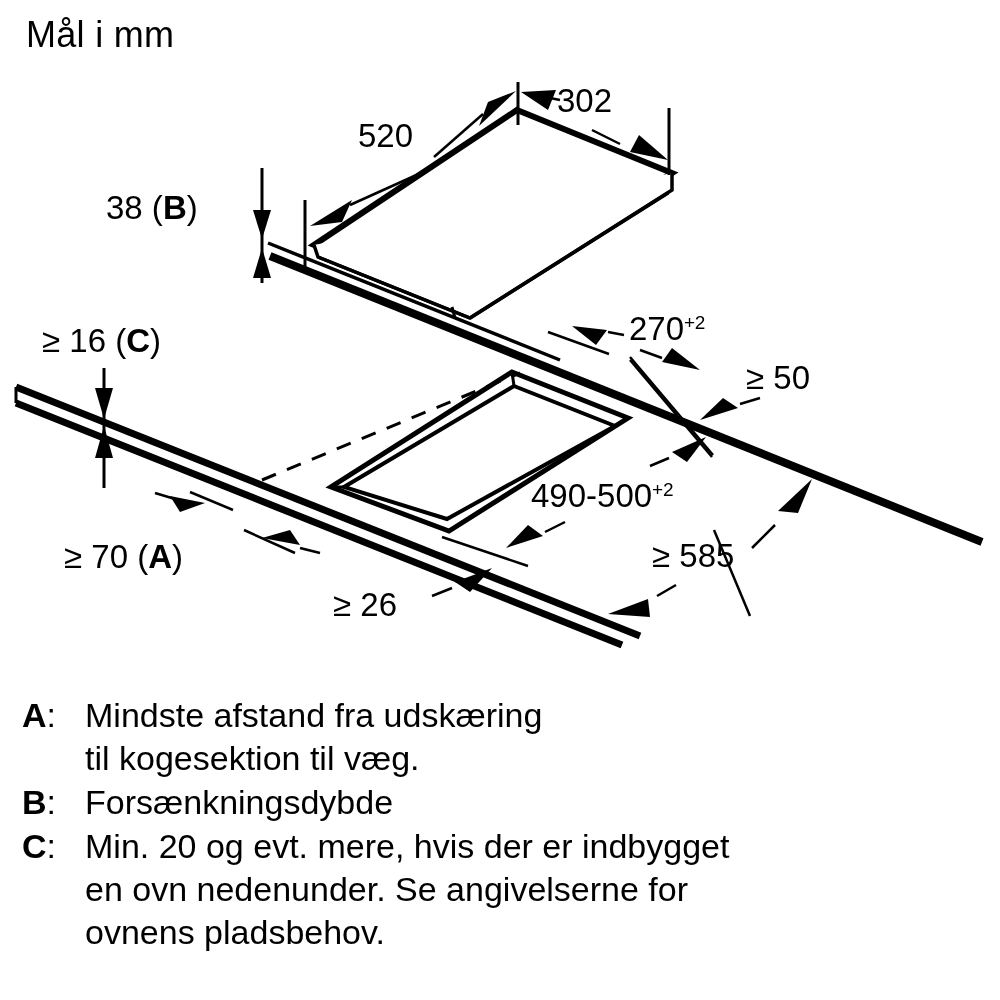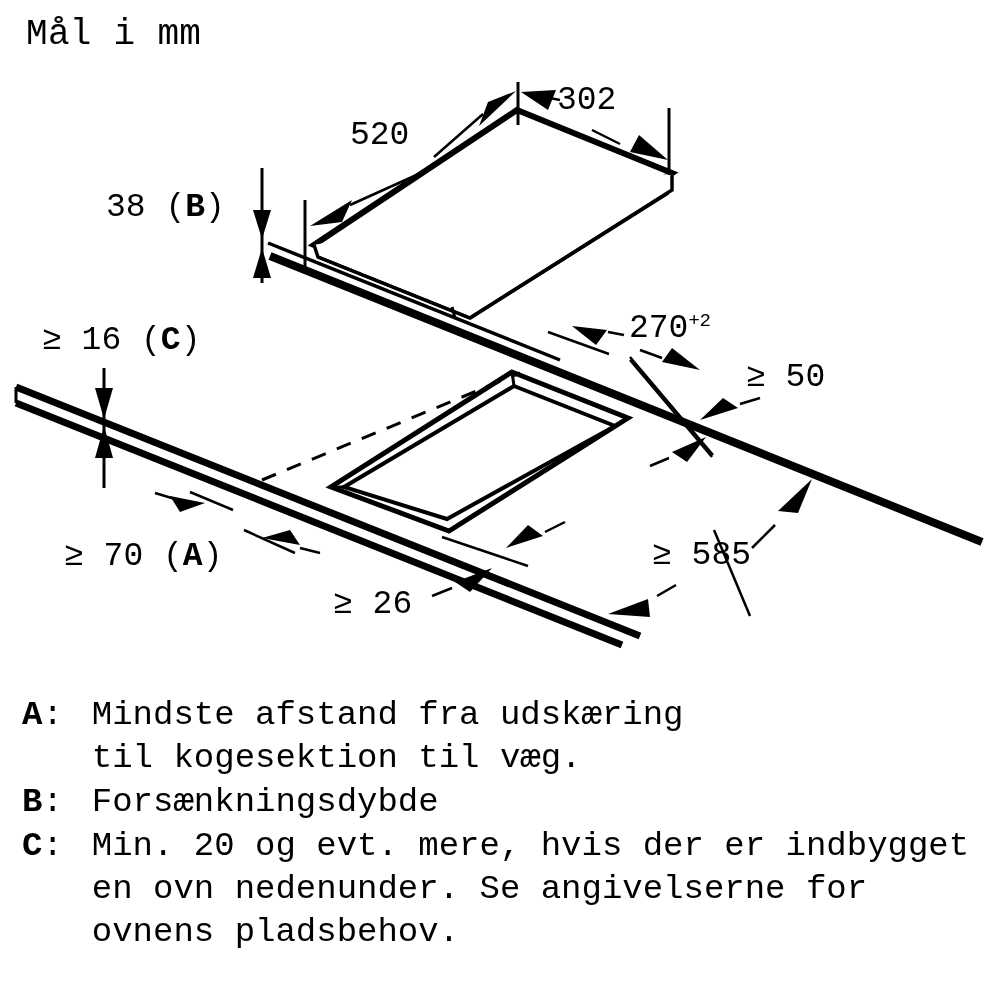--- a/index.html
+++ b/index.html
@@ -13,21 +13,20 @@
     font-family: "Liberation Sans", sans-serif;
     color: #000000;
     overflow: hidden;
     position: relative;
   }
   #page {
     position: relative;
     width: 1000px;
     height: 752px;
     background: #ffffff;
-    font-family: Liberation Mono, monospace;
   }
   .title {
     position: absolute;
     left: 26px;
     top: 14px;
     font-size: 36px;
     line-height: 42px;
     font-weight: 400;
     letter-spacing: 0.3px;
     white-space: nowrap;
@@ -178,21 +177,21 @@
 
       <path d="M752,548 L775,525" stroke="#000" stroke-width="2.5"></path>
       <polygon points="812,479 778,511 798,513" fill="#000" stroke="none"></polygon>
       <path d="M676,585 L657,596" stroke="#000" stroke-width="2.5"></path>
       <polygon points="608,614 648,599 650,617" fill="#000" stroke="none"></polygon>
       <path d="M714,530 L750,616" stroke="#000" stroke-width="2.5"></path>
 
     </g>
   </svg>
 
-  <div class="dim-label" style="left:350px; top:118px;">
+  <div class="dim-label" style="left:358px; top:118px;">
     <span>520</span>
   </div>
 
   <div class="dim-label" style="left:557px; top:83px;">
     <span>302</span>
   </div>
 
   <div class="dim-label" style="left:106px; top:190px;">
     <span>38 (</span><b>B</b><span>)</span>
   </div>
@@ -206,20 +205,23 @@
   </div>
 
   <div class="dim-label" style="left:333px; top:587px;">
     <span>≥ 26</span>
   </div>
 
   <div class="dim-label" style="left:629px; top:311px;">
     <span>270</span><sup>+2</sup>
   </div>
 
+  <div class="dim-label" style="left:531px; top:478px;">
+    <span>490-500</span><sup>+2</sup>
+  </div>
 
   <div class="dim-label" style="left:746px; top:360px;">
     <span>≥ 50</span>
   </div>
 
   <div class="dim-label" style="left:652px; top:538px;">
     <span>≥ 585</span>
   </div>
 
   <div id="legend">

